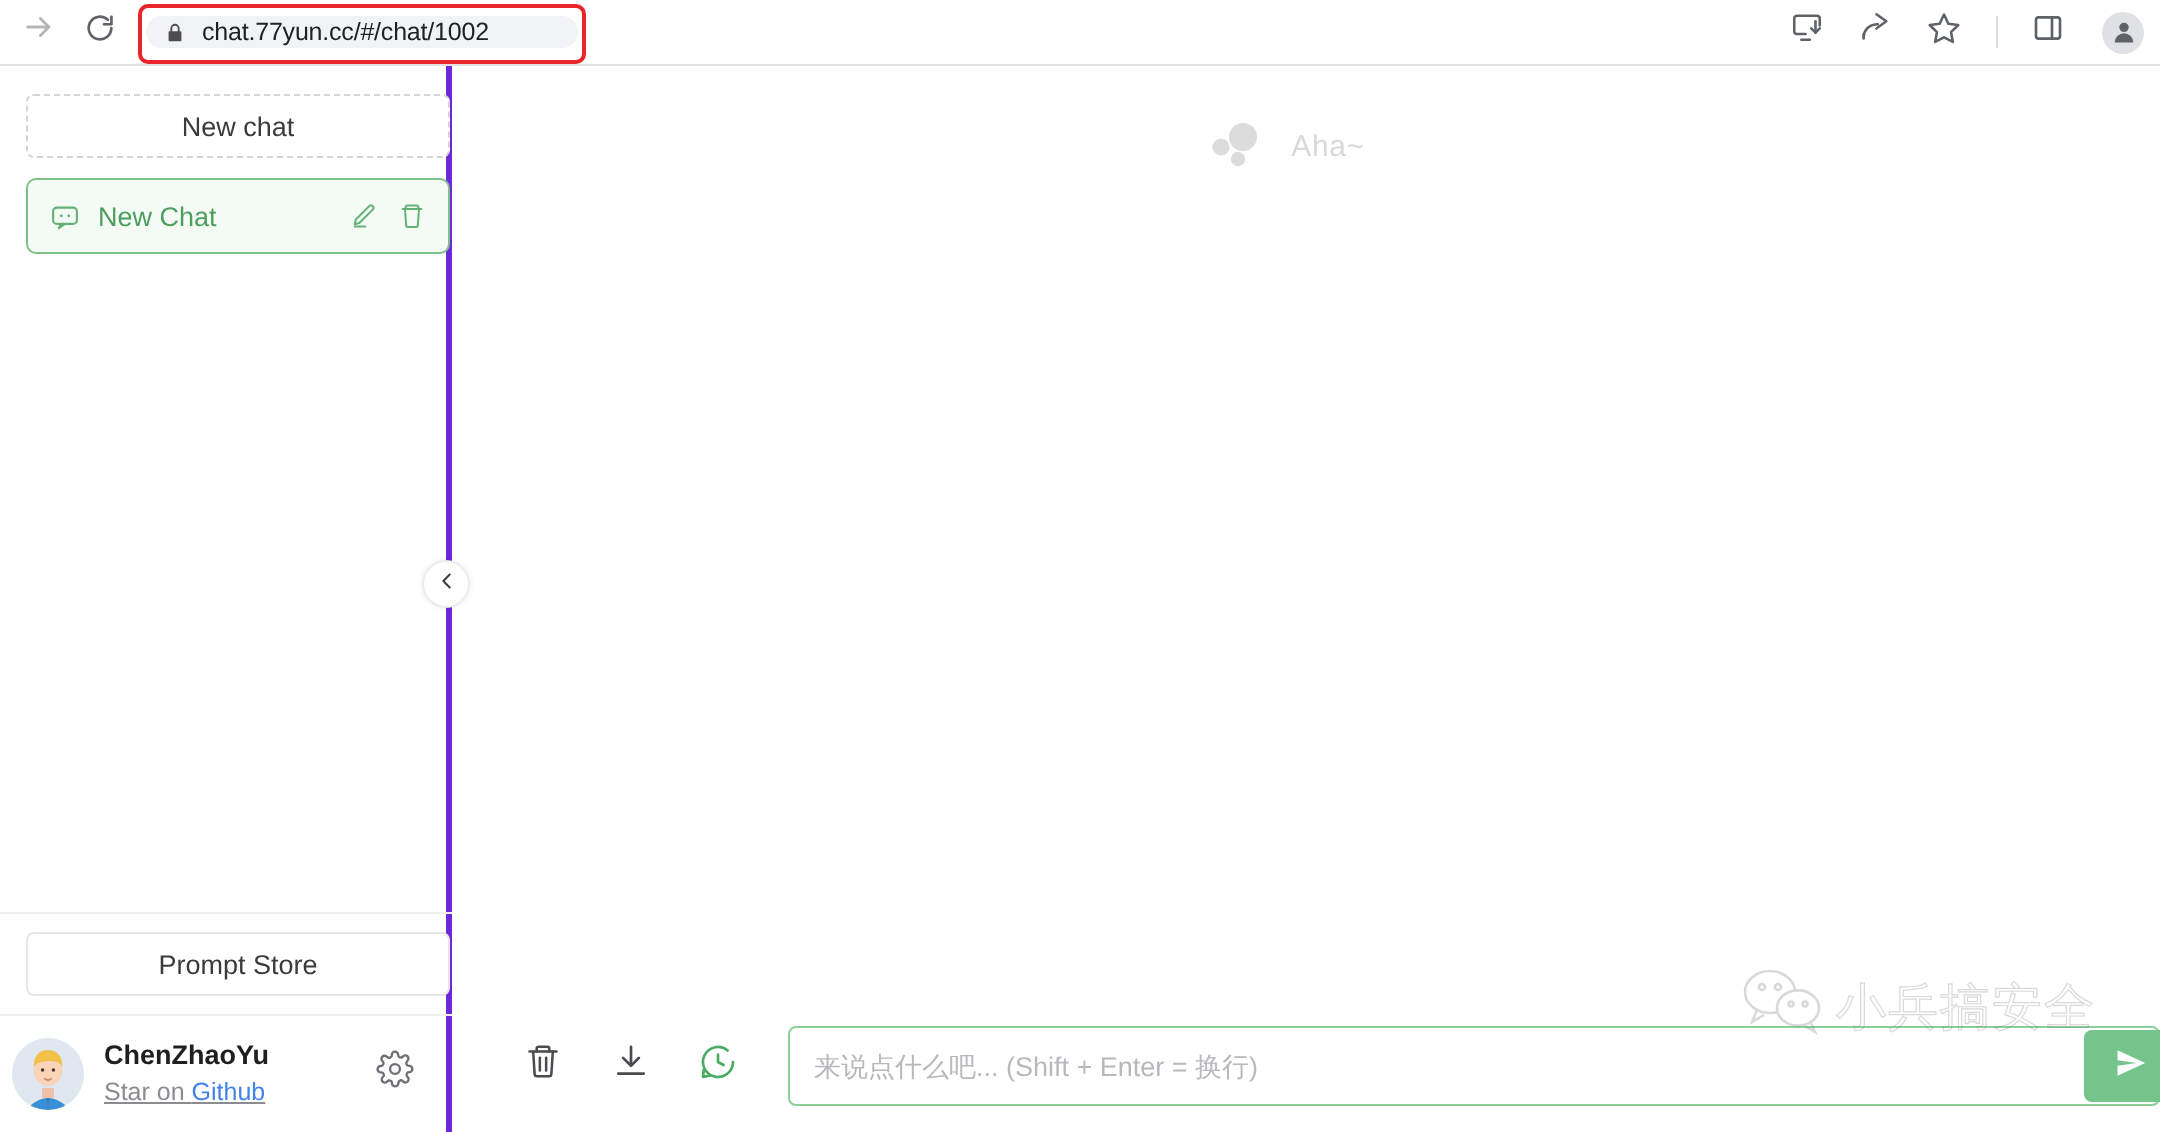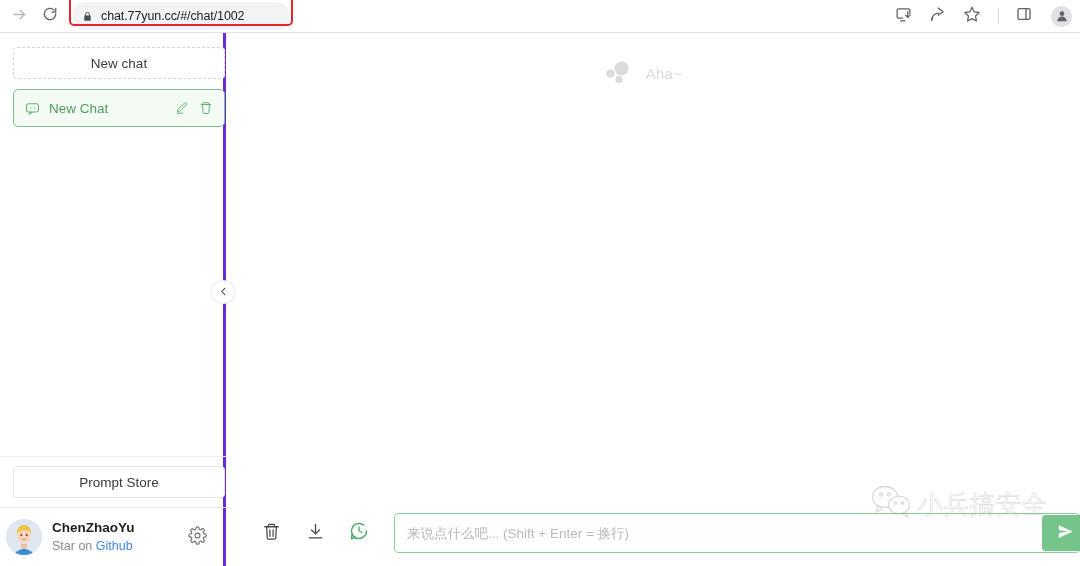--- a/index.html
+++ b/index.html
@@ -33,21 +33,21 @@
   }
   .omnibox-highlight {
     position: absolute;
     left: -4px; top: -6px;
     width: 224px; height: 30px;
     border: 2px solid #e8252a;
     border-radius: 5px;
     pointer-events: none;
   }
   .omnibox {
-    width: 216px; height: 28px;
+    width: 216px; height: 16px;
     background: #f1f3f4;
     border-radius: 12px;
     display: flex; align-items: center;
     padding-left: 9px;
   }
   .lock-icon { width: 11px; height: 13px; display:flex; align-items:center; }
   .omnibox-url {
     font-size: 12.5px;
     color: #202124;
     margin-left: 8px;
@@ -154,20 +154,21 @@
     background: #dfe6ef;
   }
   .user-meta { flex: 1 1 auto; min-width: 0; line-height: 1.35; }
   .user-name {
     font-size: 13.5px; font-weight: bold; color: #1f1f22;
     white-space: nowrap;
   }
   .user-sub {
     font-size: 12.5px; color: #8b8b90;
     white-space: nowrap;
+    text-decoration: underline;
   }
   .user-sub a { color: #4383e8; text-decoration: none; }
   .gear-btn {
     width: 24px; height: 24px;
     display: flex; align-items: center; justify-content: center;
     color: #6f6f75; cursor: pointer; flex: 0 0 auto;
   }
 
   
   .collapse-handle {

